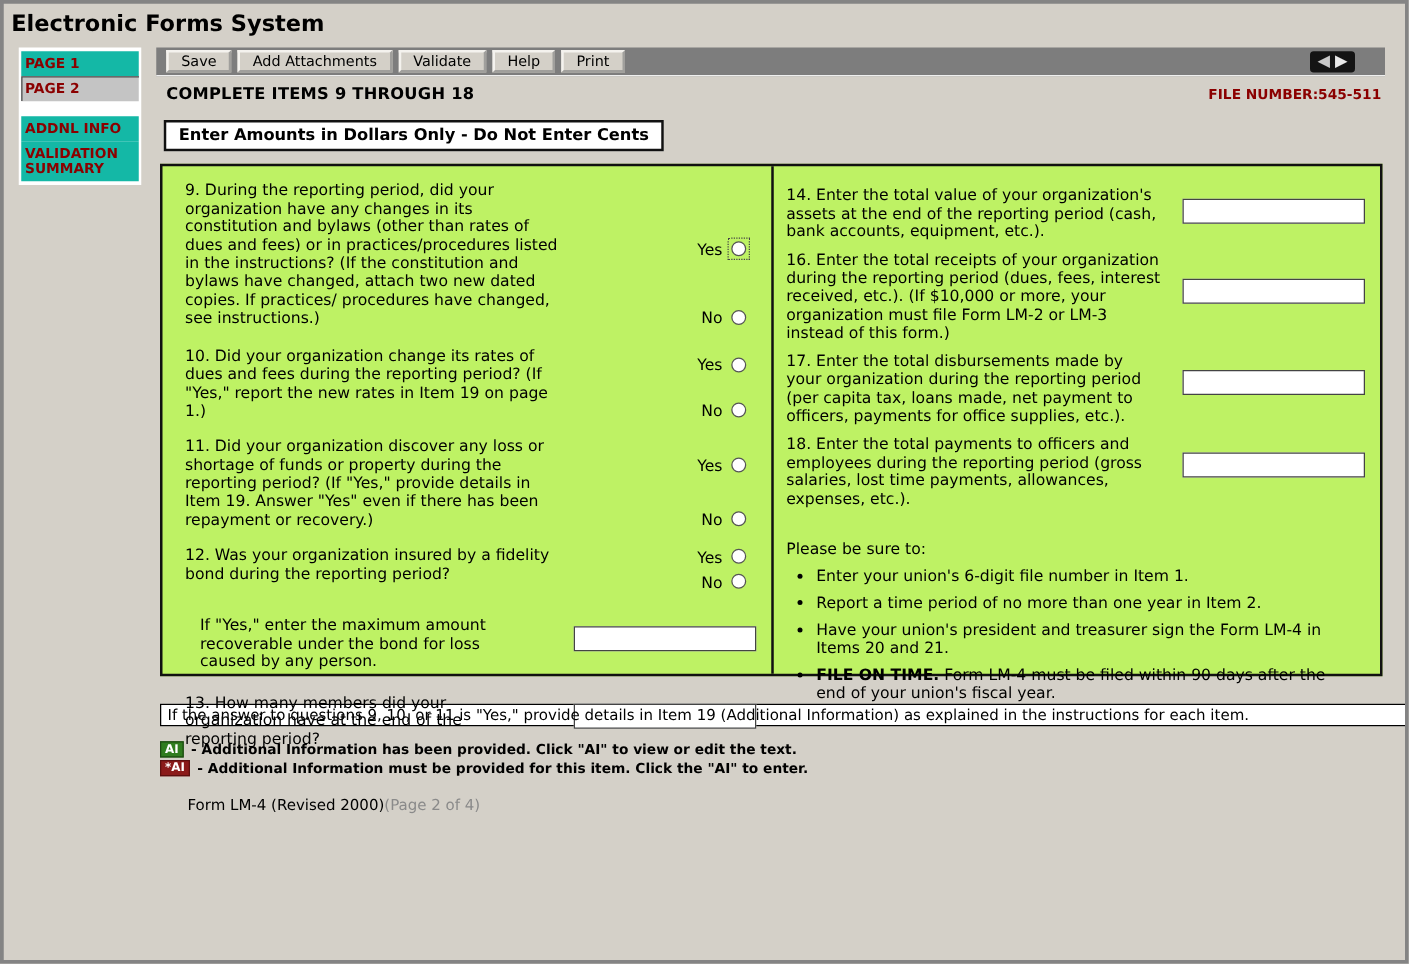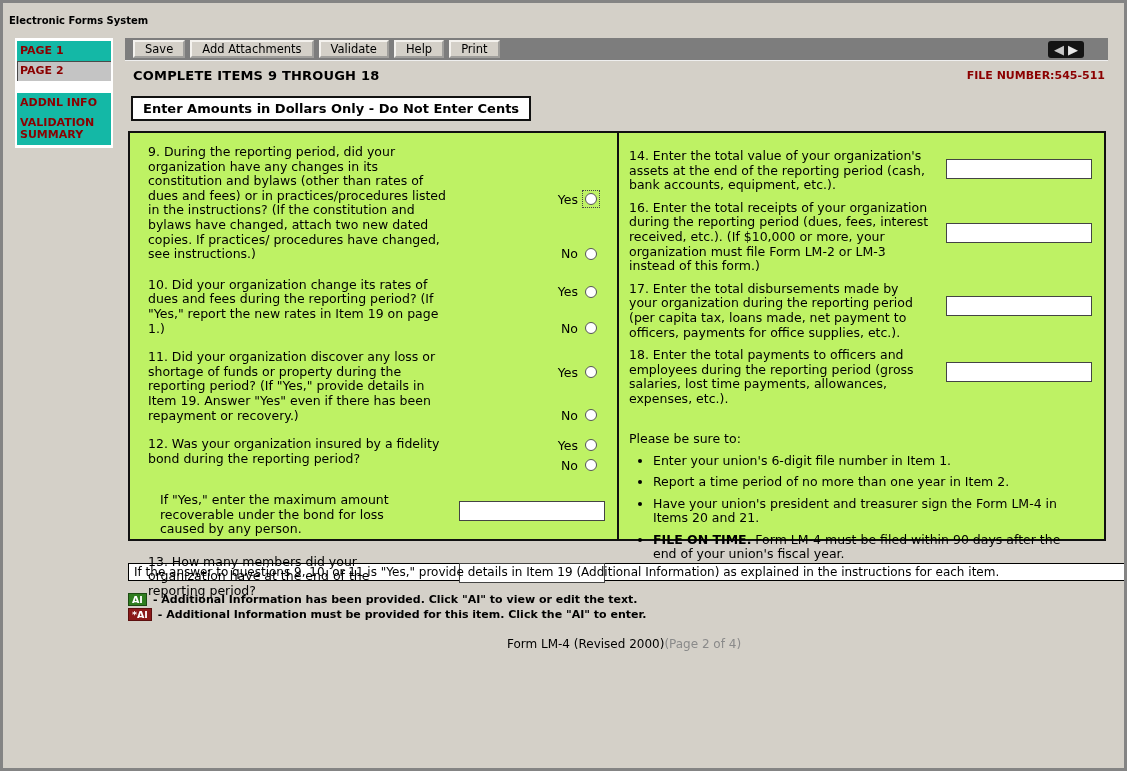--- a/index.html
+++ b/index.html
@@ -1,21 +1,21 @@
 <!DOCTYPE html>
 <html><head>
 <meta charset="utf-8">
 <style>
   * { box-sizing: border-box; }
   body { margin: 0; background: #9c9c9c; font-family: "DejaVu Sans", "Liberation Sans", sans-serif; }
   .window { position: relative; width: 1127px; height: 771px; background: #d4d0c8;
             border: 3px solid #848484; overflow: hidden; color: #000; }
 
   .titlebar { position: absolute; left: 0; top: 0; width: 100%; height: 30px; padding: 6px 0 0 6px; }
-  .app-title { font-size: 10px; font-weight: bold; }
+  .app-title { font-size: 18px; font-weight: bold; }
 
   .sidebar { position: absolute; left: 12px; top: 35px; width: 98px; background: #ffffff; padding: 3px 2px; }
   .side-item { font-size: 11px; font-weight: bold; color: #8b0000; padding: 4px 2px 4px 3px;
                line-height: 12px; cursor: pointer; background: #14b8a6; }
   .side-item.active { background: #c4c4c4; box-shadow: inset 1px 1px 0 #4a4a4a; }
   .side-gap { height: 12px; }
 
   .main { position: absolute; left: 122px; top: 35px; width: 983px; }
 
   .toolbar { position: relative; height: 23px; background: #7d7d7d; display: flex; align-items: center;
@@ -74,21 +74,21 @@
               font-size: 12px; padding: 1px 5px; }
 
   .legend { margin: 12px 0 0 3px; }
   .legend-row { display: flex; align-items: flex-start; gap: 6px; margin-bottom: 2px; }
   .badge { color: #fff; font-weight: bold; font-size: 9.5px; line-height: 12px; height: 13px;
            padding: 0 3px; display: inline-block; }
   .badge-green { background: #2f7d1f; border: 1px solid #1c4a12; }
   .badge-red { background: #8b1a1a; border: 1px solid #5c0f0f; }
   .legend-text { font-size: 11px; font-weight: bold; }
 
-  .footer-row { display: flex; justify-content: center; margin: 16px 0 0 3px;
+  .footer-row { display: flex; justify-content: flex-start; margin: 16px 0 0 3px;
                 padding: 0 10px 0 22px; font-size: 12px; }
   .page-indicator { color: #8a8a8a; }
 </style>
 </head>
 <body>
 
 <div class="window">
 
   <div class="titlebar">
     <span class="app-title">Electronic Forms System</span>

